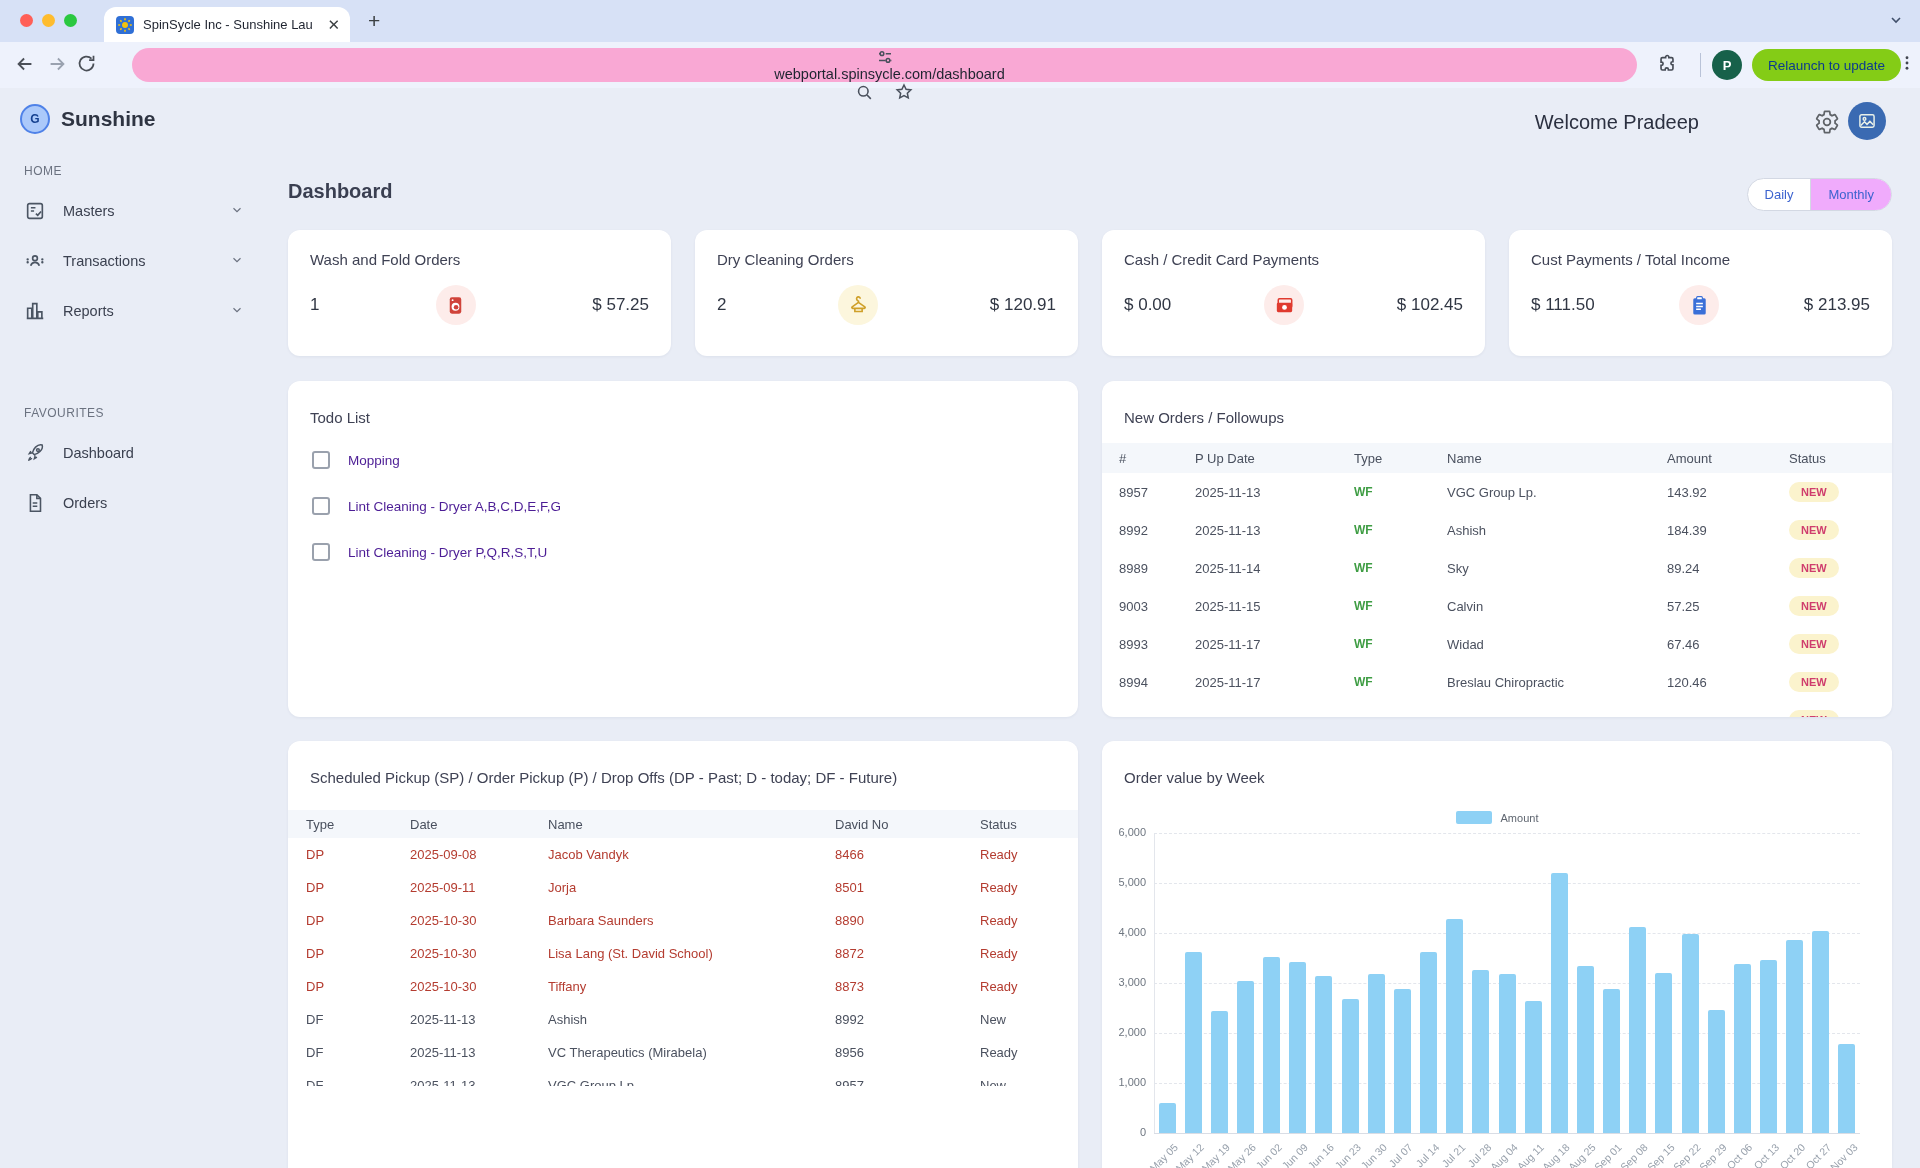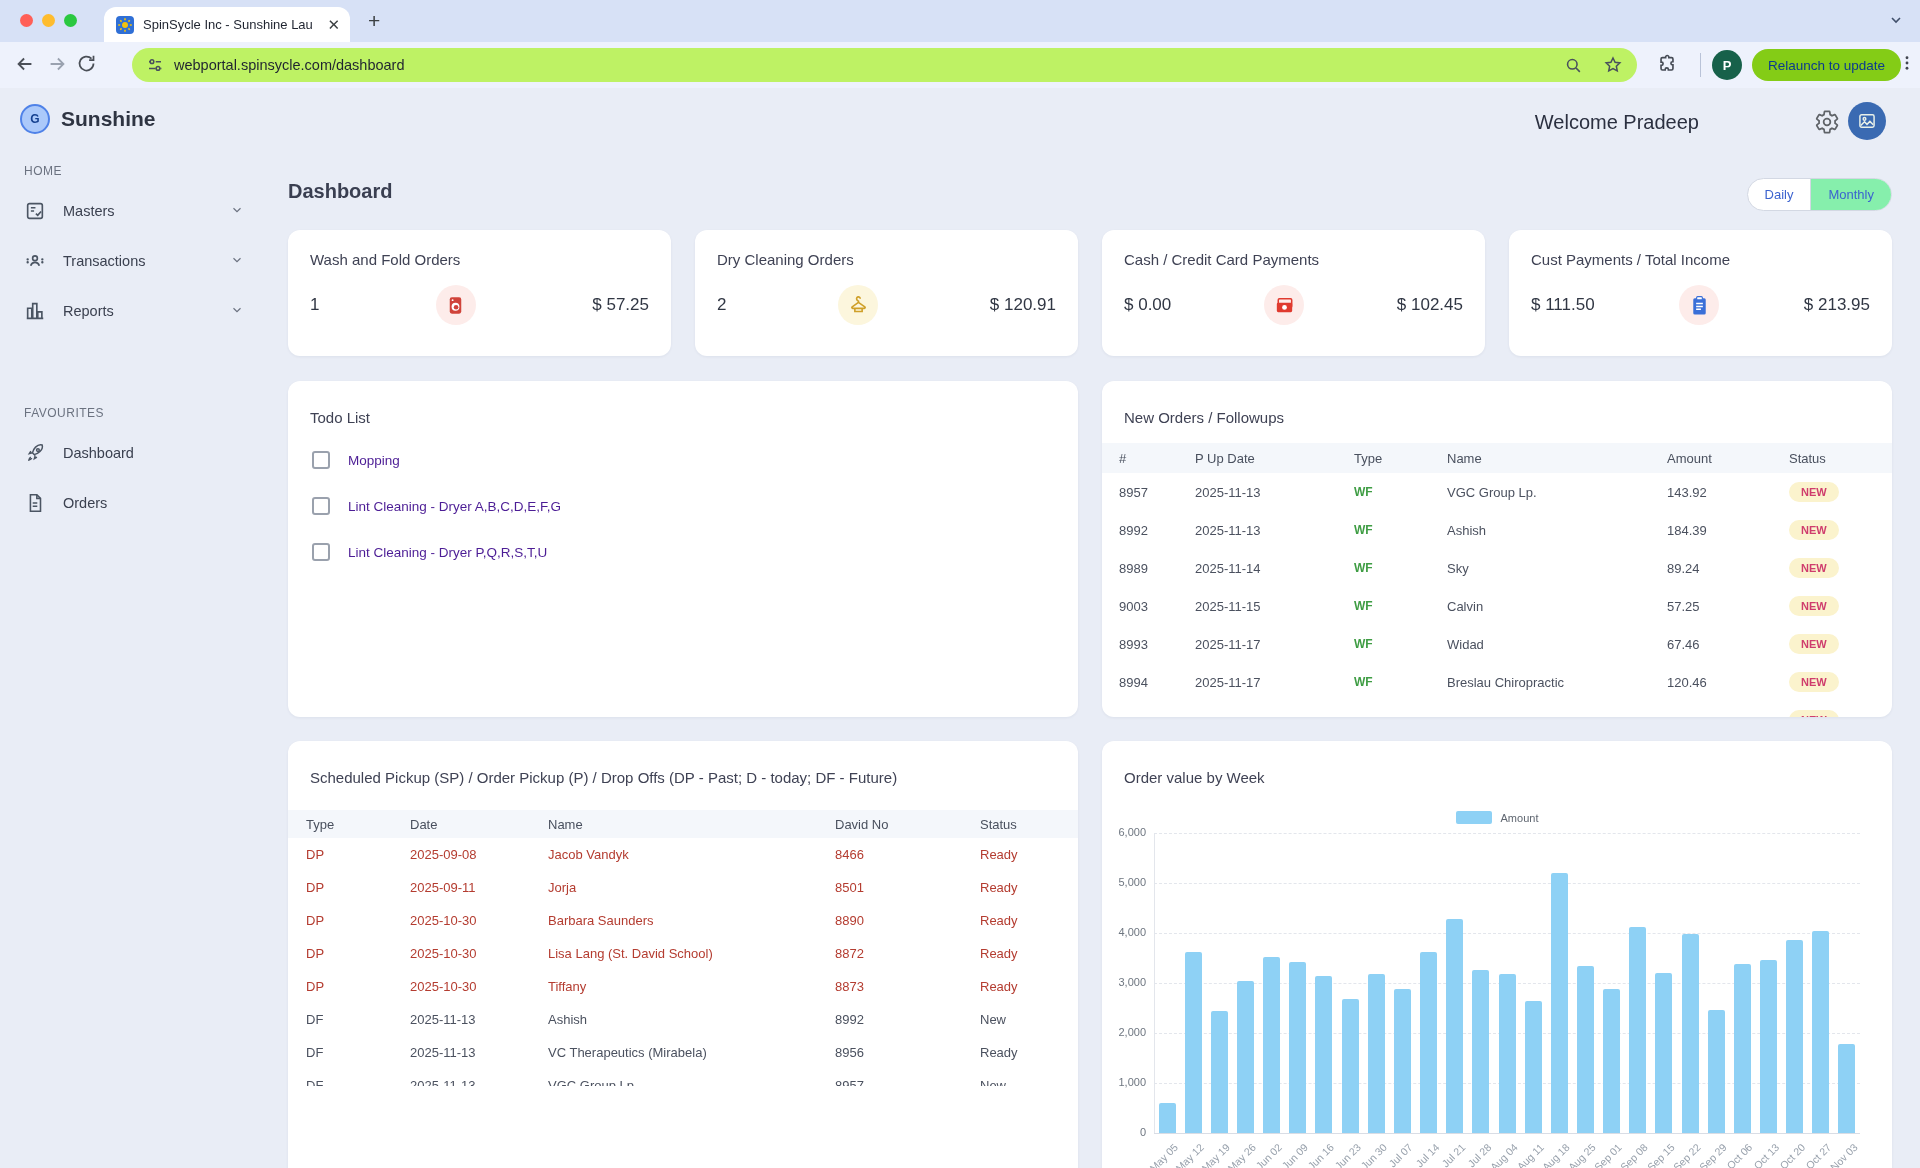--- a/index.html
+++ b/index.html
@@ -12,21 +12,21 @@
   .traffic span{width:13px;height:13px;border-radius:50%;}
   .t-close{background:#ff5f57}.t-min{background:#febc2e}.t-max{background:#2ac840}
   .tab{position:absolute;left:104px;top:7px;width:246px;height:35px;background:#fff;border-radius:12px 12px 0 0;display:flex;align-items:center;padding:0 10px 0 12px;gap:9px;}
   .tab-title{font-size:13px;color:#1f2430;white-space:nowrap;overflow:hidden;flex:1;}
   .tab-close{color:#3c4043;font-size:15px;line-height:1;cursor:pointer;}
   .newtab{position:absolute;left:368px;top:9px;font-size:21px;color:#3c4043;cursor:pointer;}
   .strip-chev{position:absolute;right:16px;top:12px;color:#41506b;}
   .toolbar{position:absolute;top:42px;left:0;right:0;height:46px;background:#eef2fc;}
   .navbtn{position:absolute;top:11px;color:#4a4f57;}
   .nav-back{left:14px}.nav-fwd{left:46px;color:#9aa2b0}.nav-reload{left:76px}
-  .urlbar{position:absolute;left:132px;top:6px;width:1505px;height:34px;background:#bef264;border-radius:17px;display:flex;align-items:center;padding:0 14px;}
+  .urlbar{position:absolute;left:132px;top:6px;width:1505px;height:34px;background:#f9a8d4;border-radius:17px;display:flex;align-items:center;padding:0 14px;flex-direction:column;}
   .url-text{font-size:14.5px;color:#1f2430;margin-left:10px;flex:1;}
   .url-ic{color:#49505c;display:flex;align-items:center;}
   .url-right{display:flex;gap:20px;align-items:center;}
   .ext-ic{position:absolute;left:1656px;top:11px;color:#454b55;}
   .tb-div{position:absolute;left:1700px;top:11px;width:1px;height:24px;background:#b9c3d8;}
   .tb-avatar{position:absolute;left:1712px;top:8px;width:30px;height:30px;border-radius:50%;background:#17614a;color:#fff;font-size:13px;font-weight:700;display:flex;align-items:center;justify-content:center;}
   .relaunch{position:absolute;left:1752px;top:7px;height:32px;padding:0 16px;border-radius:16px;background:#84cc16;color:#0b3a8e;font-size:13.5px;display:flex;align-items:center;cursor:pointer;}
   .kebab{position:absolute;left:1898px;top:10px;color:#41464f;}
 
   
@@ -42,21 +42,21 @@
   .side-label{padding:0 0 0 24px;font-size:12px;letter-spacing:.5px;color:#6b7280;margin-bottom:8px;}
   .side-group{position:absolute;left:0;width:262px;}
   .side-item{height:50px;display:flex;align-items:center;padding:0 18px 0 24px;gap:17px;color:#3b4150;font-size:14.5px;cursor:pointer;}
   .side-item .ic{color:#4b5563;display:flex;}
   .side-item .lbl{flex:1;}
   .side-item .chev{color:#6b7280;}
 
   .page-title{position:absolute;left:288px;top:89px;font-size:20px;font-weight:600;color:#3a3f51;line-height:28px;}
   .toggle{position:absolute;right:28px;top:90px;height:33px;display:flex;border:1px solid #d3d8e3;border-radius:17px;overflow:hidden;background:#fff;}
   .tg{padding:0 17px;display:flex;align-items:center;font-size:13px;color:#3c63cf;cursor:pointer;}
-  .tg.inactive{background:#86efac;border-left:1px solid #d3d8e3;}
+  .tg.inactive{background:#f0abfc;border-left:1px solid #d3d8e3;}
 
   .cards{position:absolute;left:288px;top:142px;width:1604px;display:grid;grid-template-columns:repeat(4,1fr);gap:24px;}
   .card{background:#fff;border-radius:12px;box-shadow:0 1px 3px rgba(20,30,60,.06);padding:21px 22px;height:126px;}
   .card-title{font-size:15px;font-weight:500;color:#3f4254;}
   .card-row{display:flex;align-items:center;justify-content:space-between;margin-top:17px;}
   .card-count,.card-amt{font-size:17px;color:#313744;}
   .card-ico{width:40px;height:40px;border-radius:50%;display:flex;align-items:center;justify-content:center;}
 
   .panel{position:absolute;background:#fff;border-radius:12px;box-shadow:0 1px 3px rgba(20,30,60,.06);overflow:hidden;}
   .panel-title{position:absolute;top:28px;left:22px;font-size:15px;font-weight:500;color:#3f4254;white-space:nowrap;}

